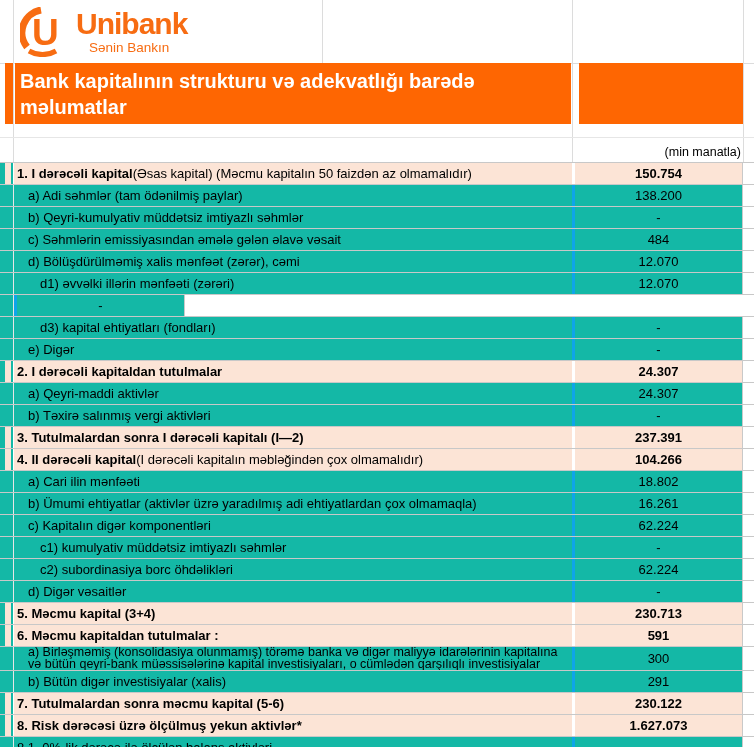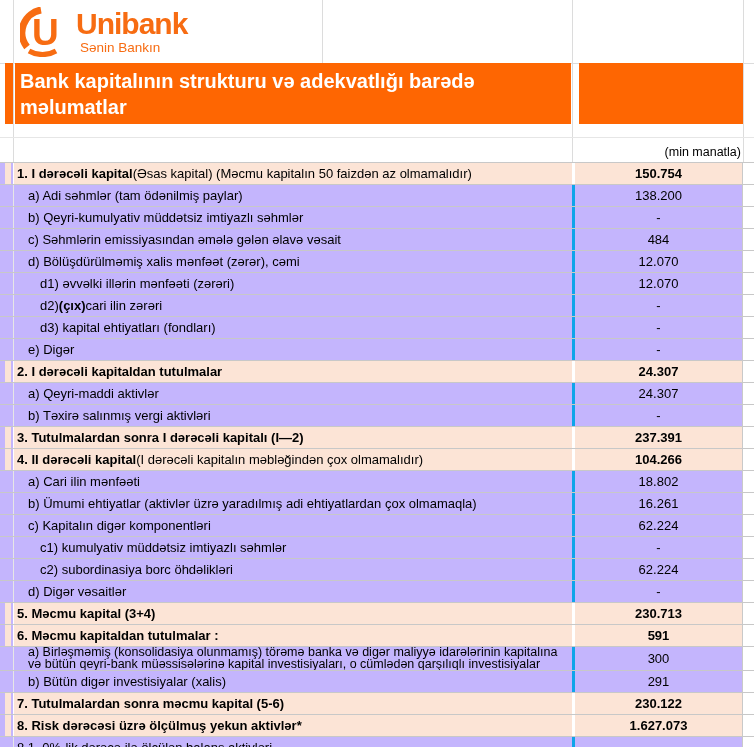--- a/index.html
+++ b/index.html
@@ -8,36 +8,36 @@
 
   
   .vline{position:absolute;width:1px;background:#dcdcdc;}
   .hline{position:absolute;height:1px;background:#dcdcdc;}
 
   
   .logo{position:absolute;left:20px;top:7px;display:flex;align-items:flex-start;}
   .logo-mark{width:50px;height:50px;position:relative;}
   .logo-text{margin-left:6px;padding-top:2px;}
   .brand{font-weight:bold;font-size:30px;line-height:30px;color:#f76c12;letter-spacing:-1px;}
-  .tagline{font-size:13.5px;line-height:15px;color:#f76c12;margin-top:1px;margin-left:4px;}
+  .tagline{font-size:13.5px;line-height:15px;color:#f76c12;margin-top:1px;margin-left:13px;}
 
   
   .banner{position:absolute;left:5px;top:63px;height:61px;width:738px;display:flex;}
   .banner .seg{background:#fe6602;}
   .banner .sliver{width:8px;margin-right:2px;}
   .banner .main{width:556px;margin-right:8px;box-sizing:border-box;padding:5px 10px 0 5px;
                 color:#fff;font-weight:bold;font-size:20px;line-height:26px;}
   .banner .rightcell{flex:1;}
 
   .unit-note{position:absolute;top:144px;left:572px;width:169px;text-align:right;
              font-size:12.5px;line-height:16px;}
 
   
   .table{position:absolute;left:0;top:162px;width:754px;border-top:1px solid #c8c8c8;}
-  .row{display:flex;height:22px;box-sizing:border-box;border-bottom:1px solid #c8c8c8;background:#c4b5fd;}
+  .row{display:flex;height:22px;box-sizing:border-box;border-bottom:1px solid #c8c8c8;background:#14b8a6;}
   .colA{width:14px;box-sizing:border-box;padding:0 2px 0 5px;background-clip:content-box;
         border-right:1px solid #e6e6e6;}
   .label{width:558px;box-sizing:border-box;display:flex;align-items:center;
          font-size:13px;white-space:nowrap;overflow:hidden;}
   .value{width:171px;box-sizing:border-box;display:flex;align-items:center;justify-content:center;
          font-size:13px;border-left:3px solid #0ea5e9;border-right:1px solid #c9c9c9;}
   .rmargin{flex:1;background:#fff;}
   .b{font-weight:bold;}
   .ind0{padding-left:3px;}
   .ind1{padding-left:14px;}
@@ -131,25 +131,20 @@
         <div class="row">
           <div class="colA"></div>
           <div class="label ind2">
             <span>d1) əvvəlki illərin mənfəəti (zərəri)</span>
           </div>
           <div class="value">12.070</div>
           <div class="rmargin"></div>
         </div>
         <div class="row">
           <div class="colA"></div>
-          <div class="label ind2">
-            <span>d2) </span>
-            <span class="b">(çıx)</span>
-            <span> cari ilin zərəri</span>
-          </div>
           <div class="value">-</div>
           <div class="rmargin"></div>
         </div>
         <div class="row">
           <div class="colA"></div>
           <div class="label ind2">
             <span>d3) kapital ehtiyatları (fondları)</span>
           </div>
           <div class="value">-</div>
           <div class="rmargin"></div>

